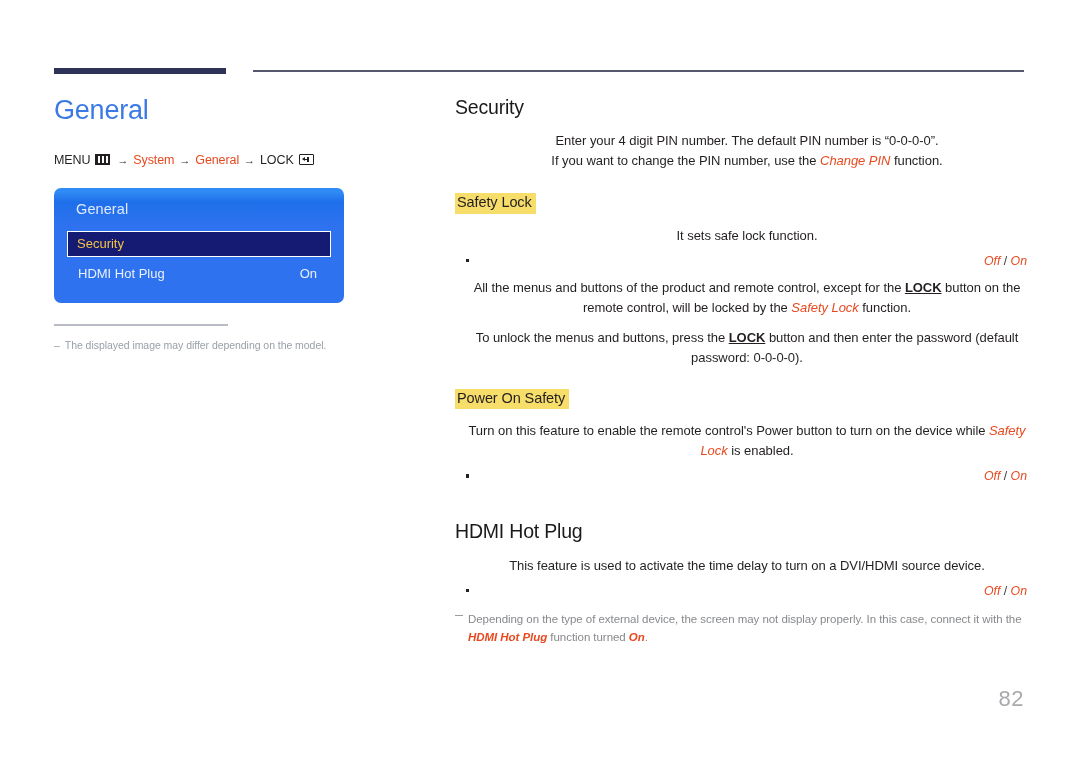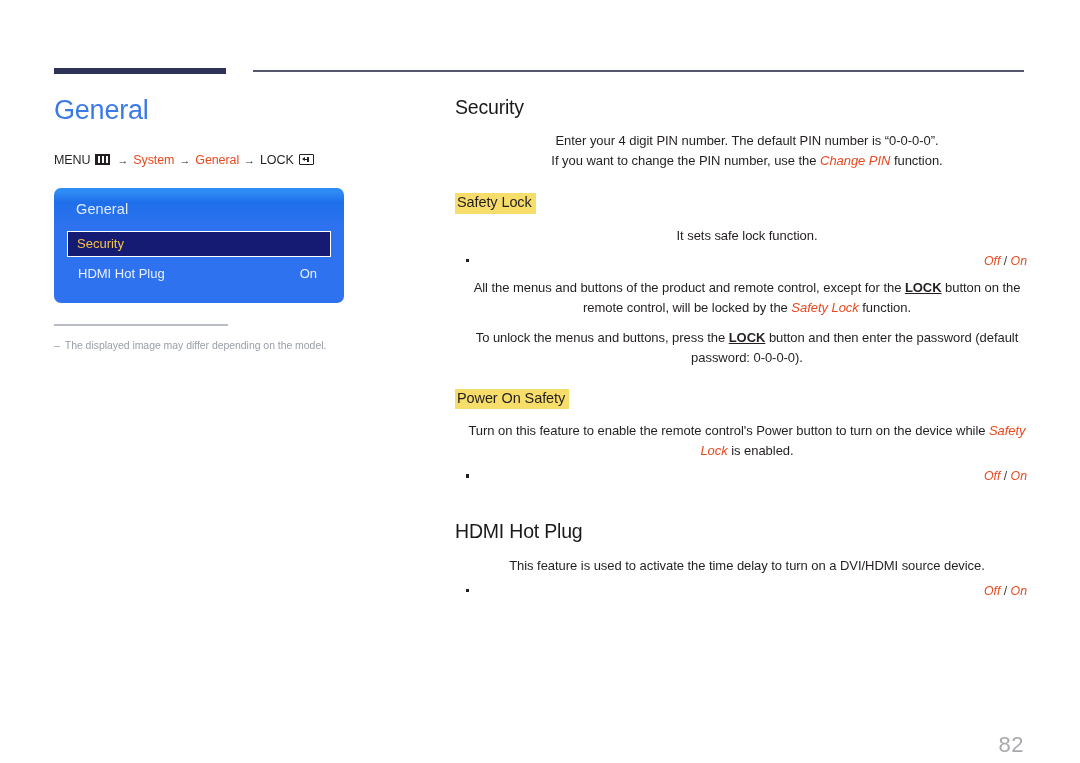--- a/index.html
+++ b/index.html
@@ -283,21 +283,21 @@
     width: 8px;
     height: 1.4px;
     background: #9b9da0;
   }
   .note .orange { color: #e8491f; font-weight: 700; }
 
   
   .page-number {
     position: absolute;
     right: 56px;
-    top: 732px;
+    top: 686px;
     font-size: 22px;
     color: #a7a9ac;
     letter-spacing: 0.5px;
   }
 </style>
 </head>
 <body>
 
 <div class="rule-thick"></div>
 <div class="rule-thin"></div>
@@ -367,16 +367,17 @@
   <ul class="opts">
     <li><span class="orange">Off</span><span class="sep"> / </span><span class="orange">On</span></li>
   </ul>
 
   
   <h2 class="h2 spaced-top">HDMI Hot Plug</h2>
   <p class="body tight">This feature is used to activate the time delay to turn on a DVI/HDMI source device.</p>
   <ul class="opts">
     <li><span class="orange">Off</span><span class="sep"> / </span><span class="orange">On</span></li>
   </ul>
+  <div class="note"><span>Depending on the type of external device, the screen may not display properly. In this case, connect it with the </span><span class="orange">HDMI Hot Plug</span><span> function turned </span><span class="orange">On</span><span>.</span></div>
 
 </div>
 
 <div class="page-number">82</div>
 
 </body></html>

